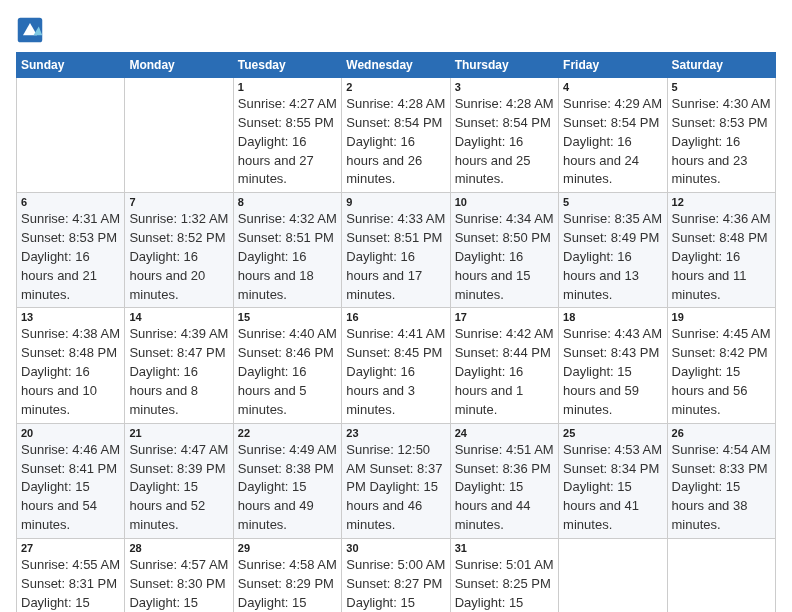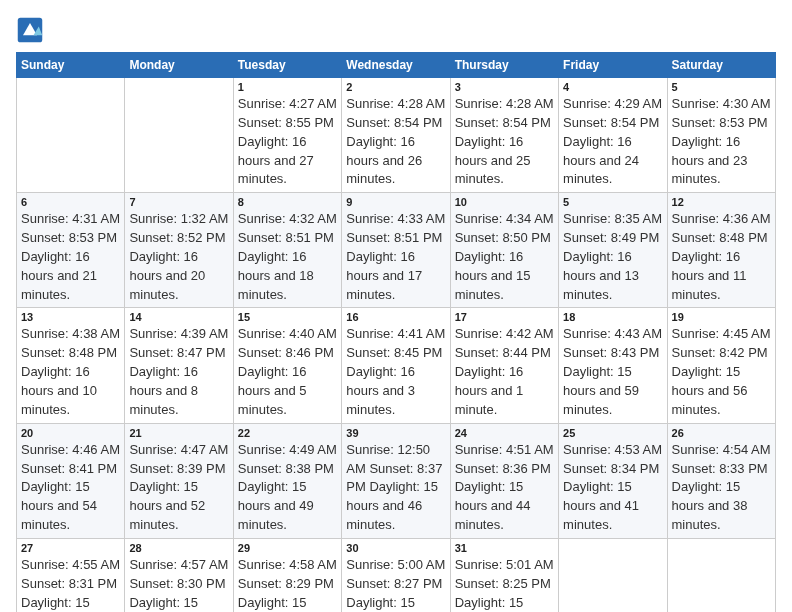--- a/index.html
+++ b/index.html
@@ -287,21 +287,21 @@
 and 52 minutes.</div>
           </td>
           <td>
             <span class="day-num">22</span>
             <div class="day-info">Sunrise: 4:49 AM
 Sunset: 8:38 PM
 Daylight: 15 hours
 and 49 minutes.</div>
           </td>
           <td>
-            <span class="day-num">39</span>
+            <span class="day-num">23</span>
             <div class="day-info">Sunrise: 12:50 AM
 Sunset: 8:37 PM
 Daylight: 15 hours
 and 46 minutes.</div>
           </td>
           <td>
             <span class="day-num">24</span>
             <div class="day-info">Sunrise: 4:51 AM
 Sunset: 8:36 PM
 Daylight: 15 hours

